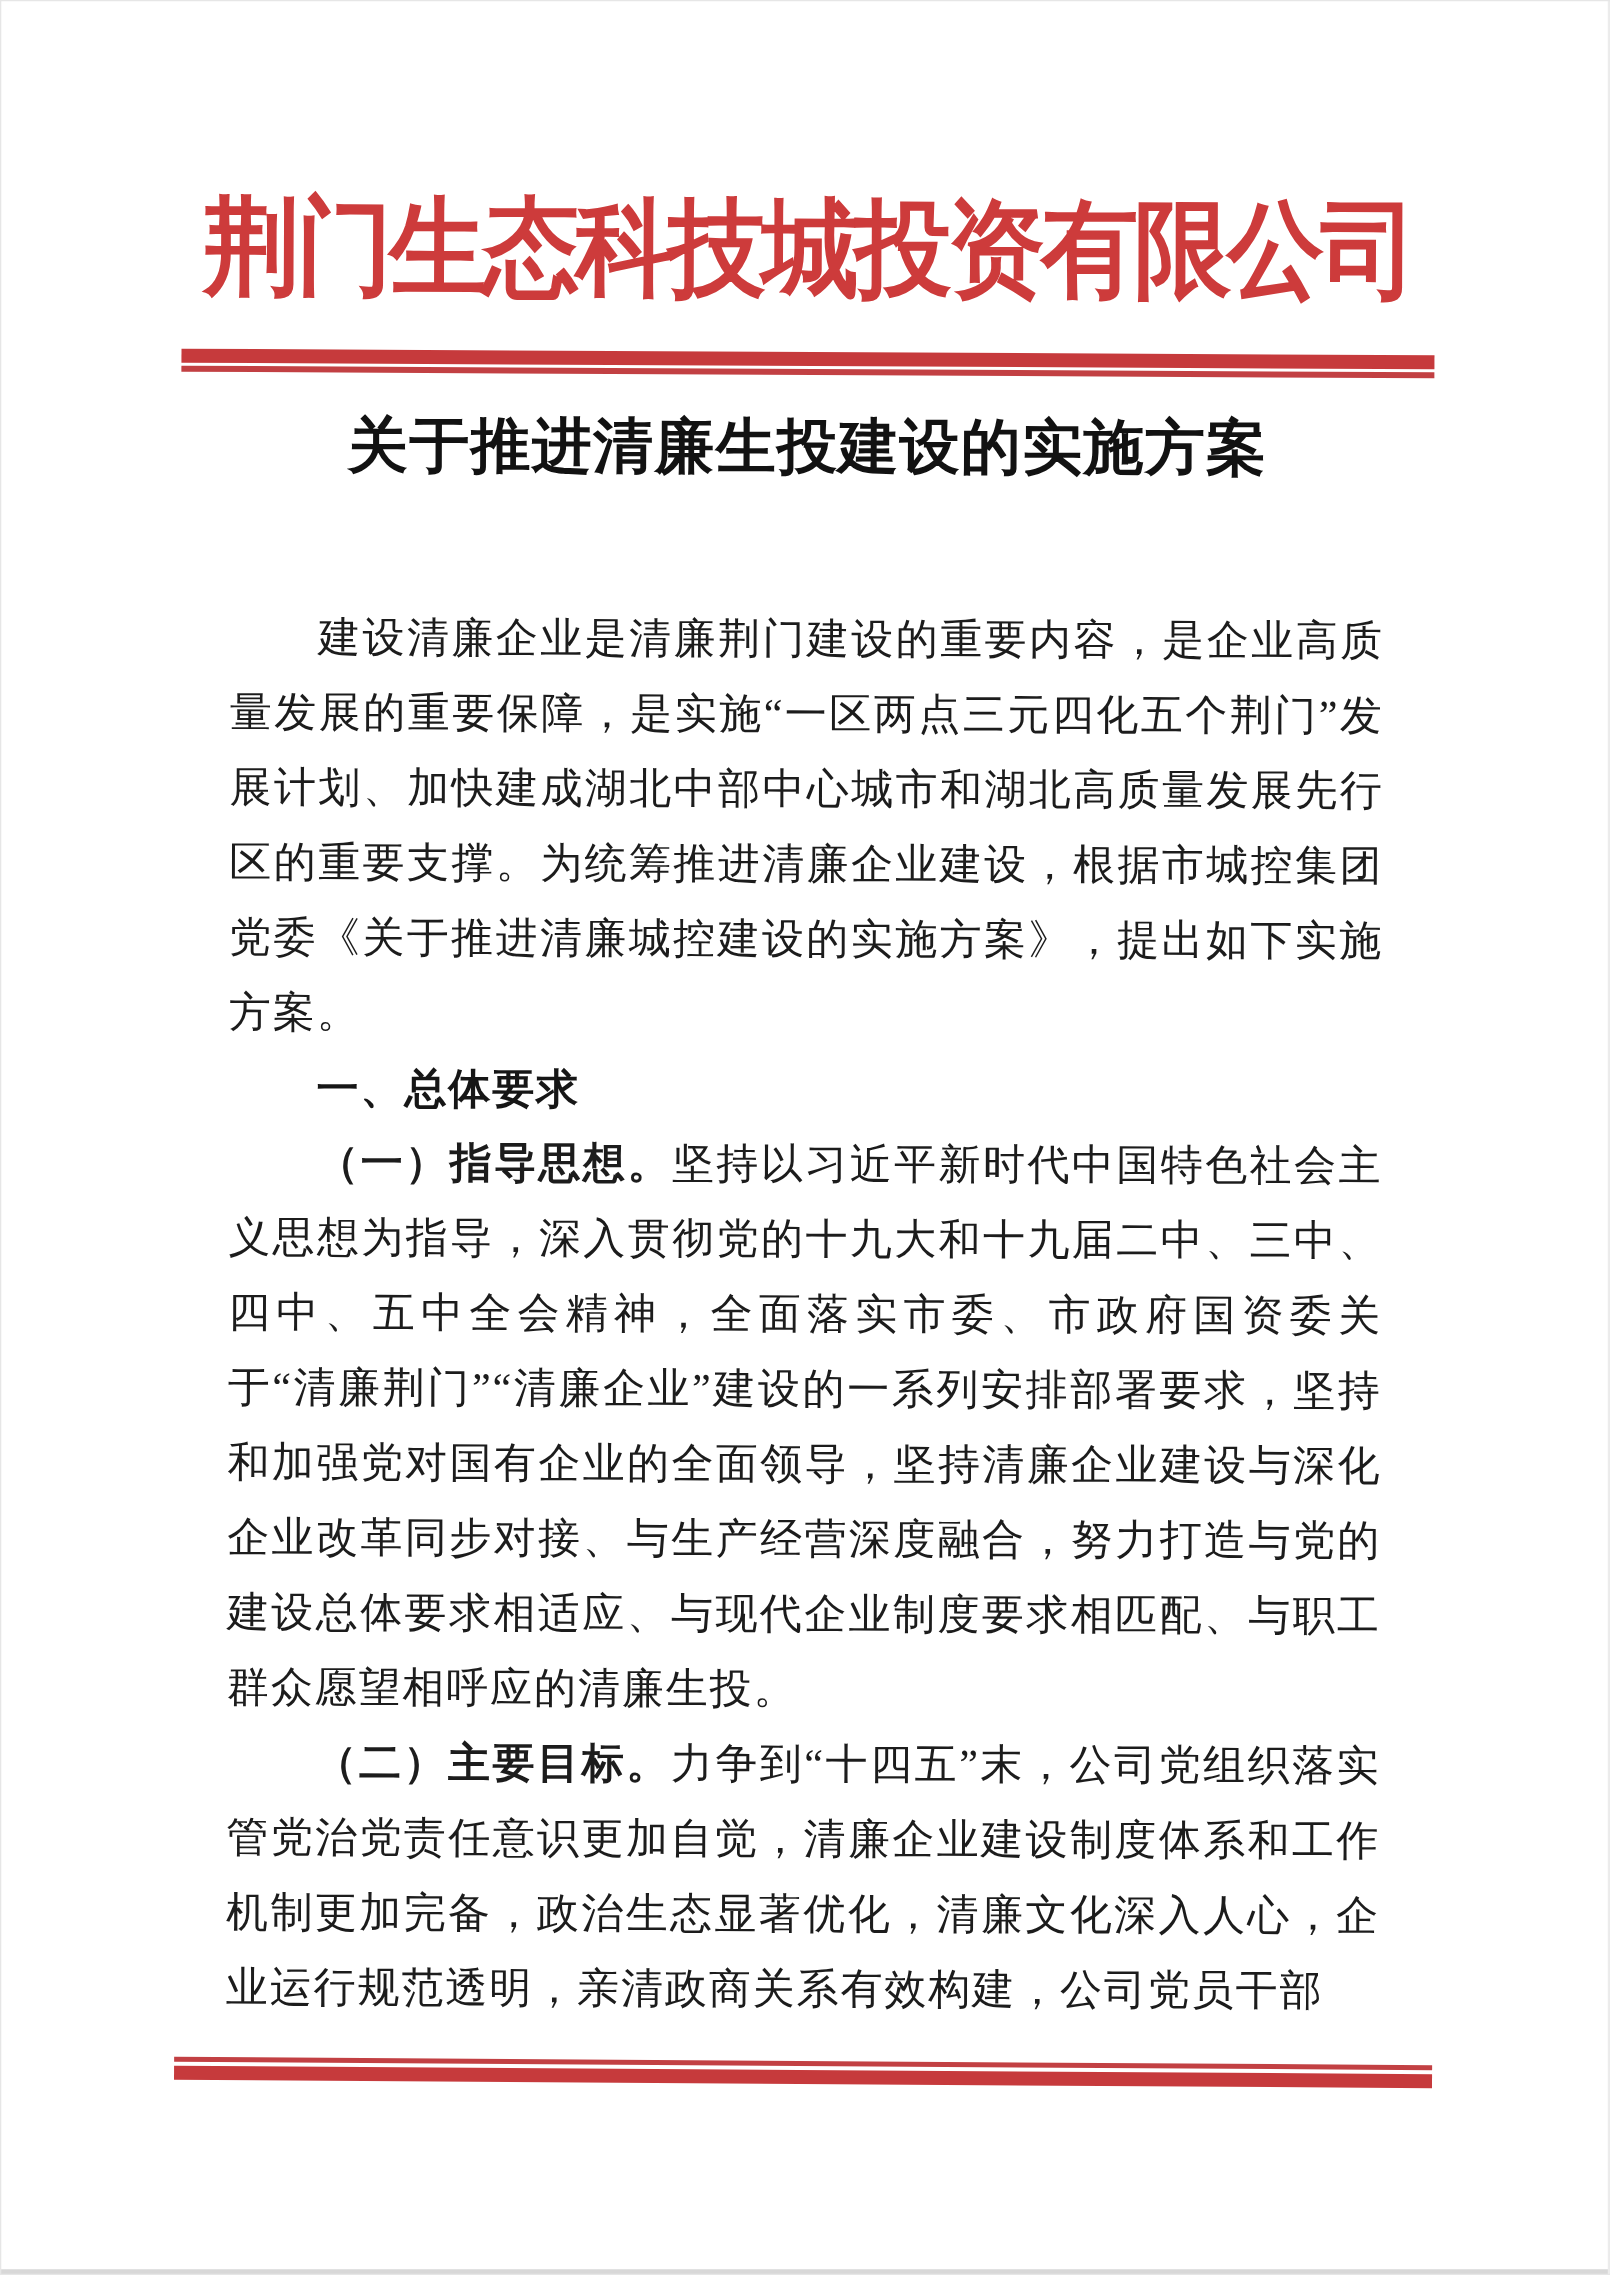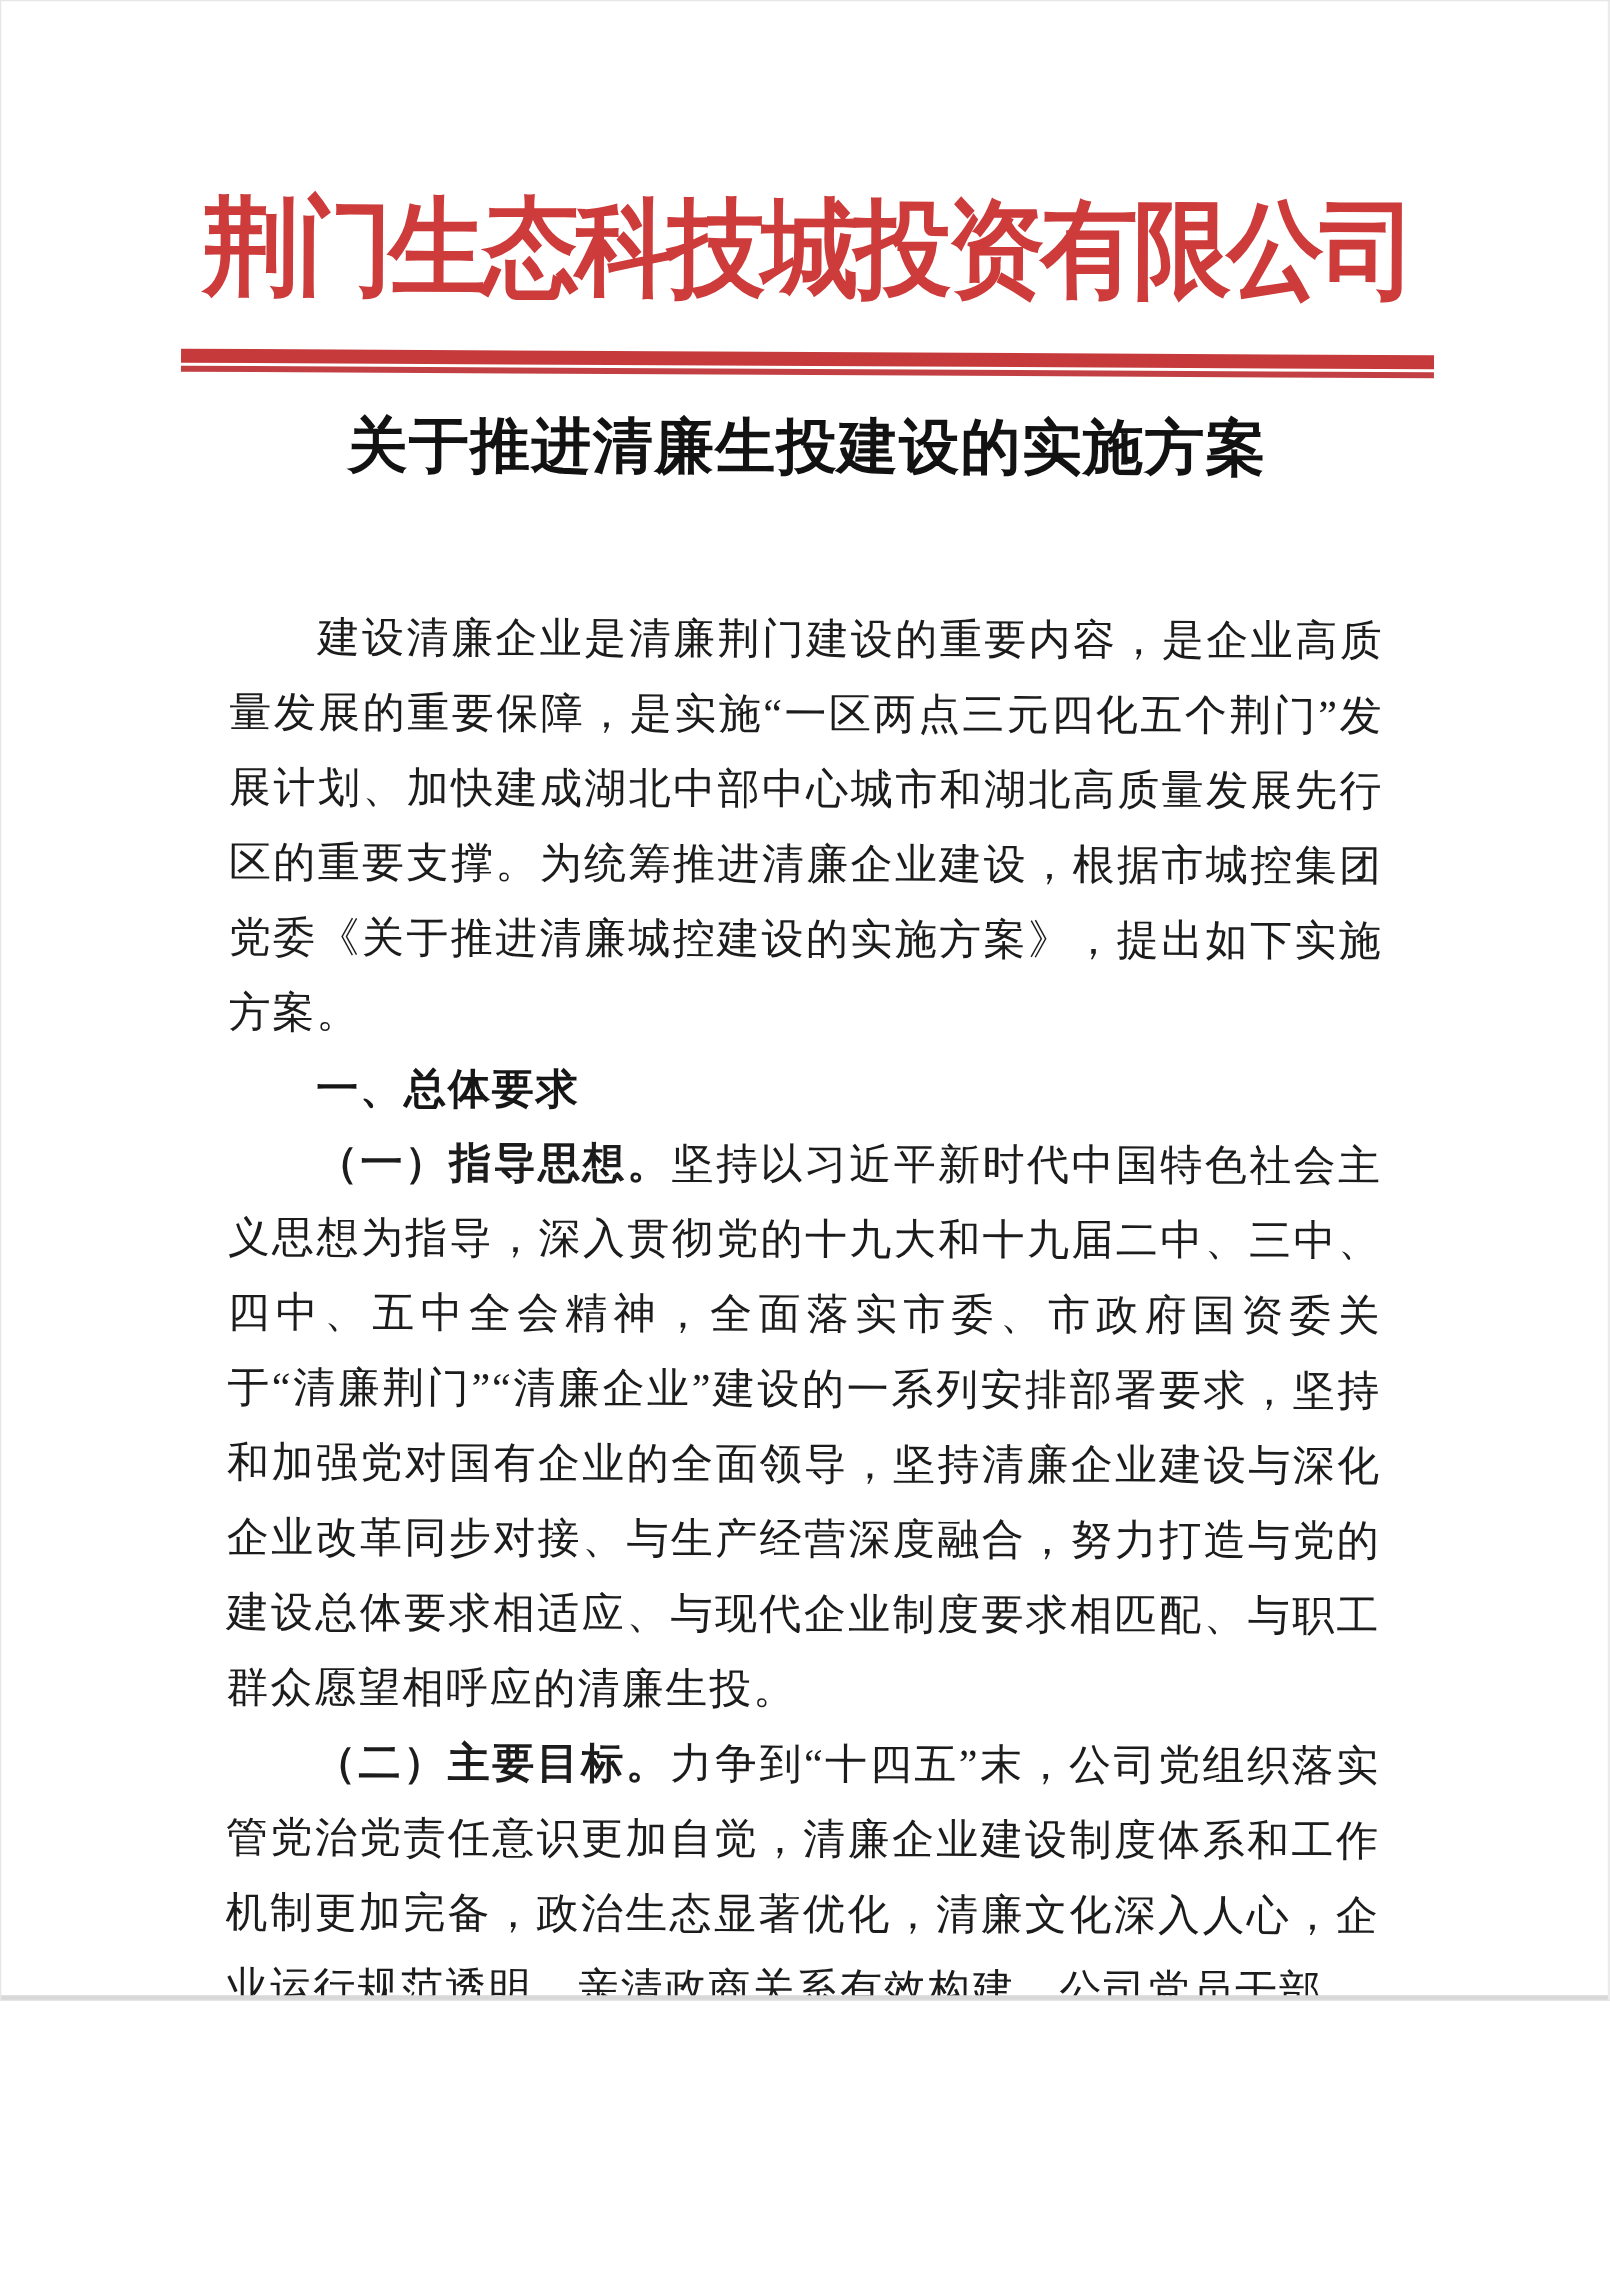--- a/index.html
+++ b/index.html
@@ -1,19 +1,19 @@
 <!DOCTYPE html>
 <html style="font-size:10.4px"><head>
 <meta charset="utf-8">
 <style>
   html, body { margin: 0; padding: 0; background: #ffffff; }
   .page {
     position: relative;
     width: 1611px;
-    height: 2001px;
+    height: 2275px;
     background: #ffffff;
     overflow: hidden;
     font-family: "Liberation Serif", serif;
   }
   .scan-frame {
     position: absolute; inset: 0; pointer-events: none; z-index: 5;
     box-shadow: inset 0 0 0 1.3px #e6e6e6, inset -3.2px 0 0 0 #ececec, inset 0 -5.8px 0 0 #d8d8d8;
   }
   .content { position: absolute; inset: 0; transform: rotate(0.18deg); }
 

